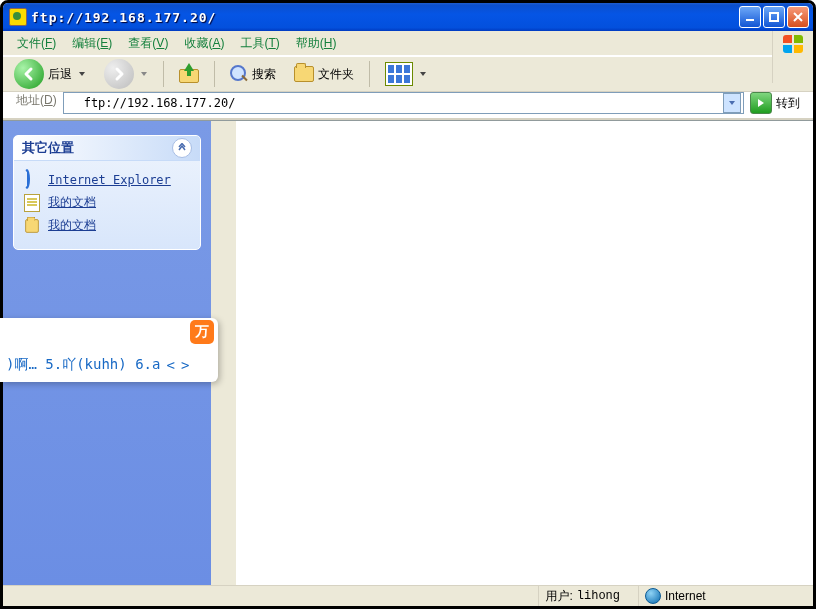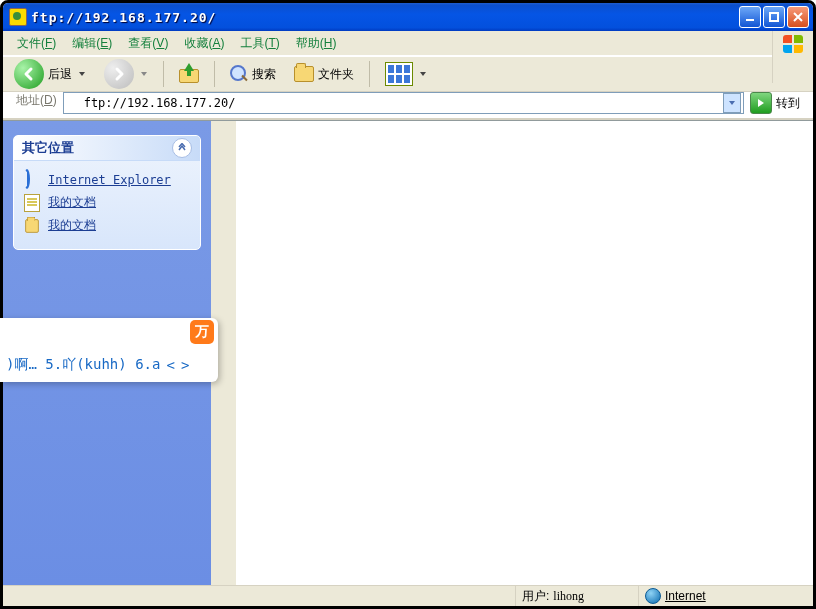--- a/index.html
+++ b/index.html
@@ -123,21 +123,21 @@
   .panel-body{padding:8px 10px 12px 10px;}
   .link-row{display:flex;align-items:center;gap:8px;color:#1c3e93;padding:3px 0;font-family:"SimSun", monospace;text-decoration:underline;}
   .link-row .ic{width:16px;height:16px;display:inline-flex;align-items:center;justify-content:center;}
   .mainview{flex:1;background:#fff;}
   
   .statusbar{
     height:20px;background:#ece9d8;border-top:1px solid #d6d2c2;
     display:flex;align-items:center;font-size:12px;
   }
   .statusbar .spacer{flex:1;}
-  .status-cell{border-left:1px solid #d6d2c2;padding:0 18px 0 6px;height:100%;display:flex;align-items:center;gap:4px;margin-left:36px;}
+  .status-cell{border-left:1px solid #d6d2c2;padding:0 18px 0 6px;height:100%;display:flex;align-items:center;gap:4px;}
   
   .ime-bar{
     position:absolute;left:0;top:318px;width:218px;height:64px;background:#fff;
     box-shadow:2px 2px 6px rgba(0,0,0,0.25);border-radius:0 6px 6px 0;
     z-index:50;display:flex;flex-direction:column;
   }
   .ime-top{height:28px;display:flex;justify-content:flex-end;align-items:flex-start;padding:2px 4px 0 0;}
   .ime-logo{width:24px;height:24px;background:#ff7a1a;border-radius:5px;display:flex;align-items:center;justify-content:center;color:#fff;font-weight:bold;font-size:14px;}
   .ime-bottom{flex:1;display:flex;align-items:center;padding:0 6px;gap:6px;color:#1869c5;font-family:"SimSun",monospace;font-size:14px;}
   .ime-arrow{color:#1869c5;}
@@ -324,23 +324,23 @@
         </div>
       </div>
     </div>
     <div class="mainview"></div>
   </div>
 
   <div class="statusbar">
     <div class="spacer"></div>
     <div class="status-cell">
       <span>用户:</span>
-      <span style="font-family:Liberation Serif, serif;">lihong</span>
-    </div>
-    <div class="status-cell" style="min-width:150px;text-decoration:underline;">
+      <span style="font-family:Liberation Mono, monospace;">lihong</span>
+    </div>
+    <div class="status-cell" style="min-width:150px;">
       <span class="globe"></span>
       <span>Internet</span>
     </div>
   </div>
 </div>
 
 <div class="ime-bar">
   <div class="ime-top">
     <div class="ime-logo">万</div>
   </div>

